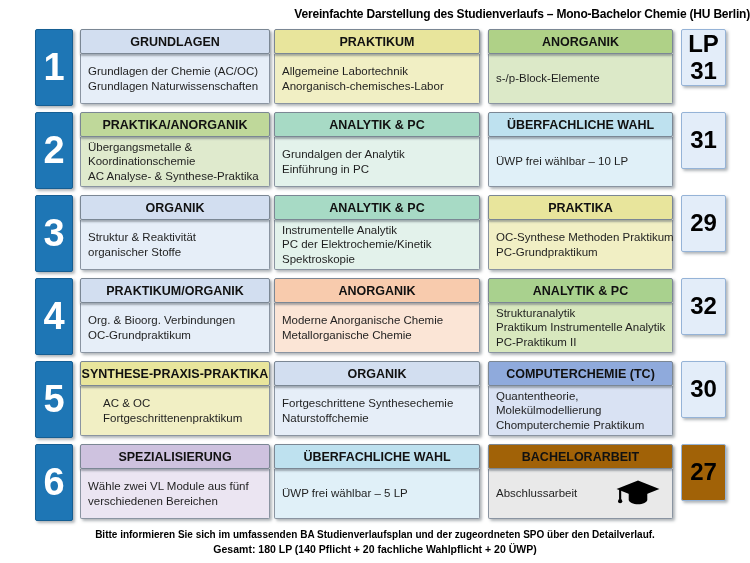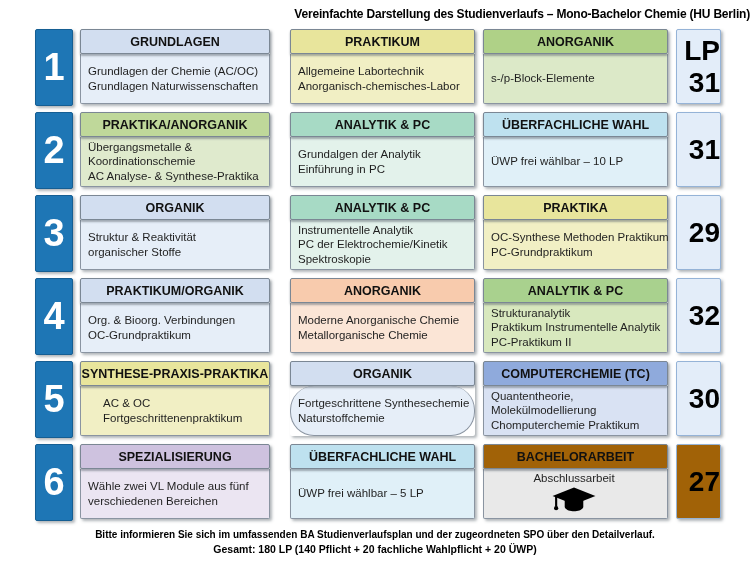--- a/index.html
+++ b/index.html
@@ -18,39 +18,39 @@
     width:36px;height:75px;display:flex;align-items:center;justify-content:center;
     color:#fff;font-size:38px;font-weight:bold;border-radius:2px;
     box-shadow:2px 2px 3px rgba(80,90,100,0.45);
   }
   .module{
     height:75px;border-radius:2px;margin-left:8px;
     box-shadow:2px 2px 3px rgba(80,90,100,0.45);
     display:flex;flex-direction:column;box-sizing:border-box;
   }
   .m1{width:190px;margin-left:7px;}
-  .m2{width:185px;margin-left:20px;}
+  .m2{width:206px;margin-left:4px;}
   .m3{width:185px;}
   .mod-header{
     height:25px;box-sizing:border-box;border:1px solid #7b8794;border-radius:2px;
     display:flex;align-items:center;justify-content:center;
     font-size:12.5px;font-weight:bold;color:#111;white-space:nowrap;
     box-shadow:0 2px 2px rgba(90,100,110,0.5);position:relative;z-index:2;
   }
   .mod-body{
     flex:1;box-sizing:border-box;border:1px solid #8a94a1;border-top:none;border-radius:0 0 2px 2px;
     display:flex;flex-direction:column;justify-content:center;
     padding:2px 4px 2px 7px;position:relative;z-index:1;
   }
   .mod-body .line{font-size:11.5px;line-height:14.5px;color:#1f1f1f;white-space:nowrap;}
-  .body-flex{flex-direction:column;align-items:center;justify-content:space-between;padding-right:10px;}
+  .body-flex{flex-direction:row;align-items:center;justify-content:space-between;padding-right:10px;}
   .lp{
-    width:45px;height:75px;margin-left:8px;box-sizing:border-box;border-radius:2px;
-    display:flex;flex-direction:column;align-items:flex-end;justify-content:center;
-    font-size:28px;font-weight:bold;color:#000;line-height:1.12;
+    width:45px;height:57px;margin-left:8px;box-sizing:border-box;border-radius:2px;
+    display:flex;flex-direction:column;align-items:center;justify-content:center;
+    font-size:24px;font-weight:bold;color:#000;line-height:1.12;
     box-shadow:2px 2px 3px rgba(80,90,100,0.45);
   }
   .footer{margin-top:2px;text-align:center;font-weight:bold;color:#000;}
   .footer .f1{font-size:10px;line-height:15px;}
   .footer .f2{font-size:10.5px;line-height:15px;}
   .capicon{width:48px;height:30px;flex:0 0 auto;}
 </style>
 </head>
 <body>
 
@@ -171,21 +171,21 @@
         <div class="sem" style="background: rgb(30, 118, 181); border: 1px solid rgb(21, 94, 147); color: rgb(255, 255, 255);">5</div>
         <div class="module m1">
           <div class="mod-header" style="background: rgb(232, 229, 156);">SYNTHESE-PRAXIS-PRAKTIKA</div>
           <div class="mod-body" style="background: rgb(241, 239, 196); padding-left: 22px;">
             <div class="line">AC &amp; OC</div>
             <div class="line">Fortgeschrittenenpraktikum</div>
           </div>
         </div>
         <div class="module m2">
           <div class="mod-header" style="background: rgb(210, 222, 240);">ORGANIK</div>
-          <div class="mod-body" style="background: rgb(230, 238, 248); border-radius: 24px;">
+          <div class="mod-body" style="background: rgb(230, 238, 248);">
             <div class="line">Fortgeschrittene Synthesechemie</div>
             <div class="line">Naturstoffchemie</div>
           </div>
         </div>
         <div class="module m3">
           <div class="mod-header" style="background: rgb(143, 170, 220);">COMPUTERCHEMIE (TC)</div>
           <div class="mod-body" style="background: rgb(217, 226, 243);">
             <div class="line">Quantentheorie,</div>
             <div class="line">Molekülmodellierung</div>
             <div class="line">Chomputerchemie Praktikum</div>

